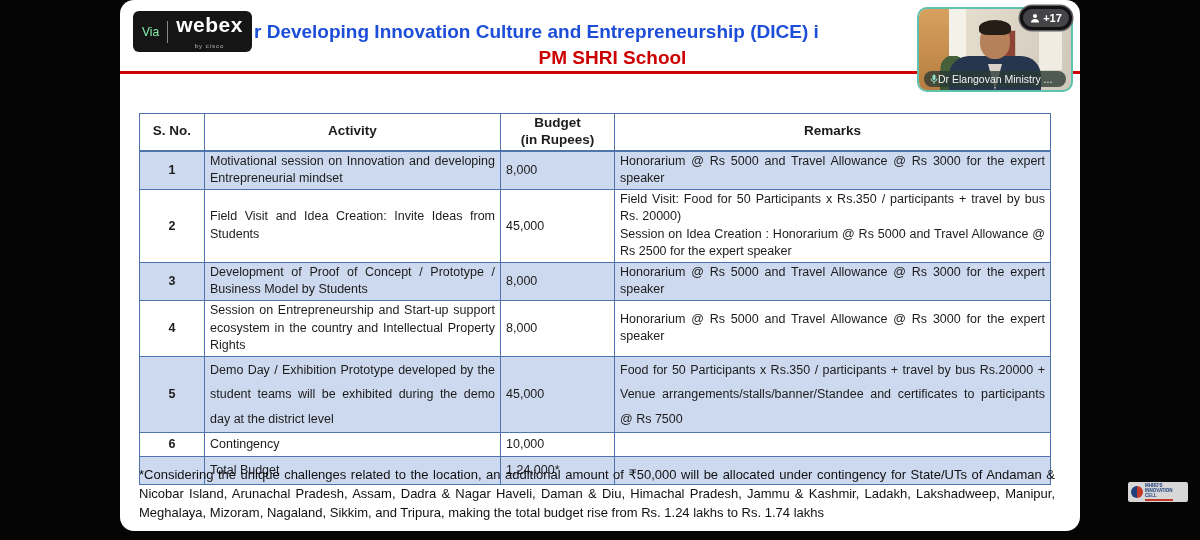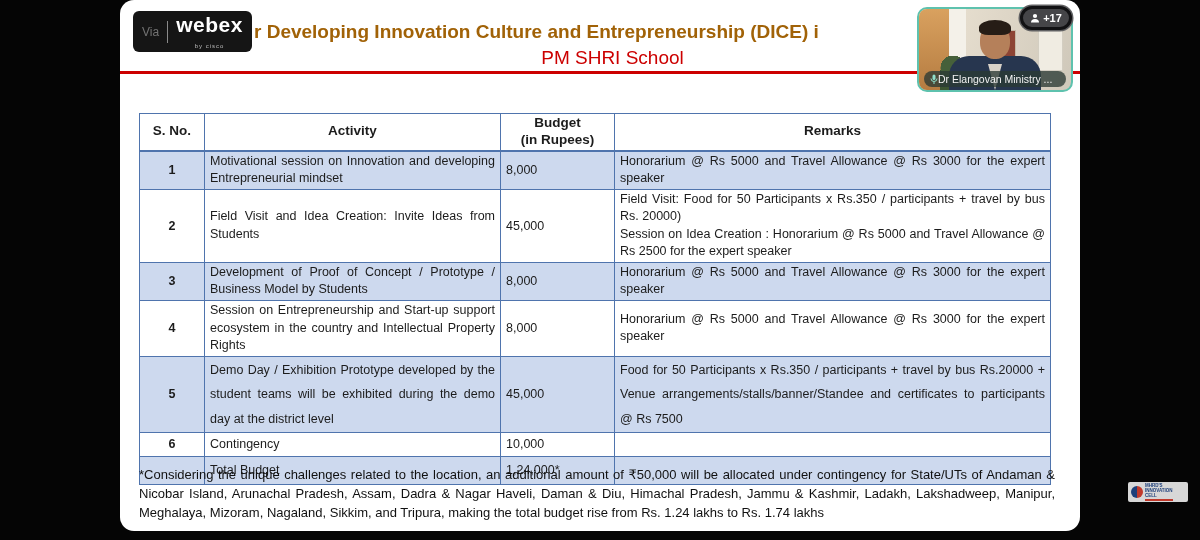--- a/index.html
+++ b/index.html
@@ -6,30 +6,30 @@
   html,body { width:1200px; height:540px; overflow:hidden; }
   body { background:#050505; font-family:"Liberation Sans","DejaVu Sans",sans-serif; position:relative; }
 
   
   .slide { position:absolute; left:120px; top:0; width:960px; height:531px;
            background:#ffffff; border-radius:14px; }
 
   .webex-badge { position:absolute; left:13px; top:11px; width:119px; height:41px;
                  background:#151515; border-radius:6px; display:flex; align-items:center;
                  justify-content:center; gap:8px; color:#fff; }
-  .webex-via { font-size:12px; color:#737373; }
+  .webex-via { font-size:12px; color:#86efac; }
   .webex-div { width:1px; height:22px; background:#8a8a8a; }
   .webex-wordmark { display:flex; flex-direction:column; align-items:center; line-height:1;gap:7px; }
   .webex-brand { font-size:21px; font-weight:bold; letter-spacing:.5px; }
   .webex-by { font-size:6px; color:#bdbdbd; letter-spacing:1px; margin-top:1px; }
 
   .title-line1 { position:absolute; left:134px; top:21px; font-size:19px; font-weight:bold;
-                 color:#a16207; white-space:nowrap; }
+                 color:#1d4ed8; white-space:nowrap; }
   .title-line2 { position:absolute; left:0; top:47px; width:100%; text-align:center;
-                 font-size:19px; font-weight:normal; color:#cc0000;padding-left:25px; }
+                 font-size:19px; font-weight:bold; color:#cc0000;padding-left:25px; }
   .red-rule { position:absolute; left:0; top:71px; width:100%; height:3px; background:#cc0000; }
 
   
   table.budget { position:absolute; left:19px; top:113px; width:911px;
                  border-collapse:collapse; table-layout:fixed; }
   table.budget col.c-sno { width:65px; }
   table.budget col.c-act { width:296px; }
   table.budget col.c-bud { width:114px; }
   table.budget col.c-rem { width:436px; }
   table.budget th, table.budget td { border:1.5px solid #4f74ad; color:#1c1c1c;

